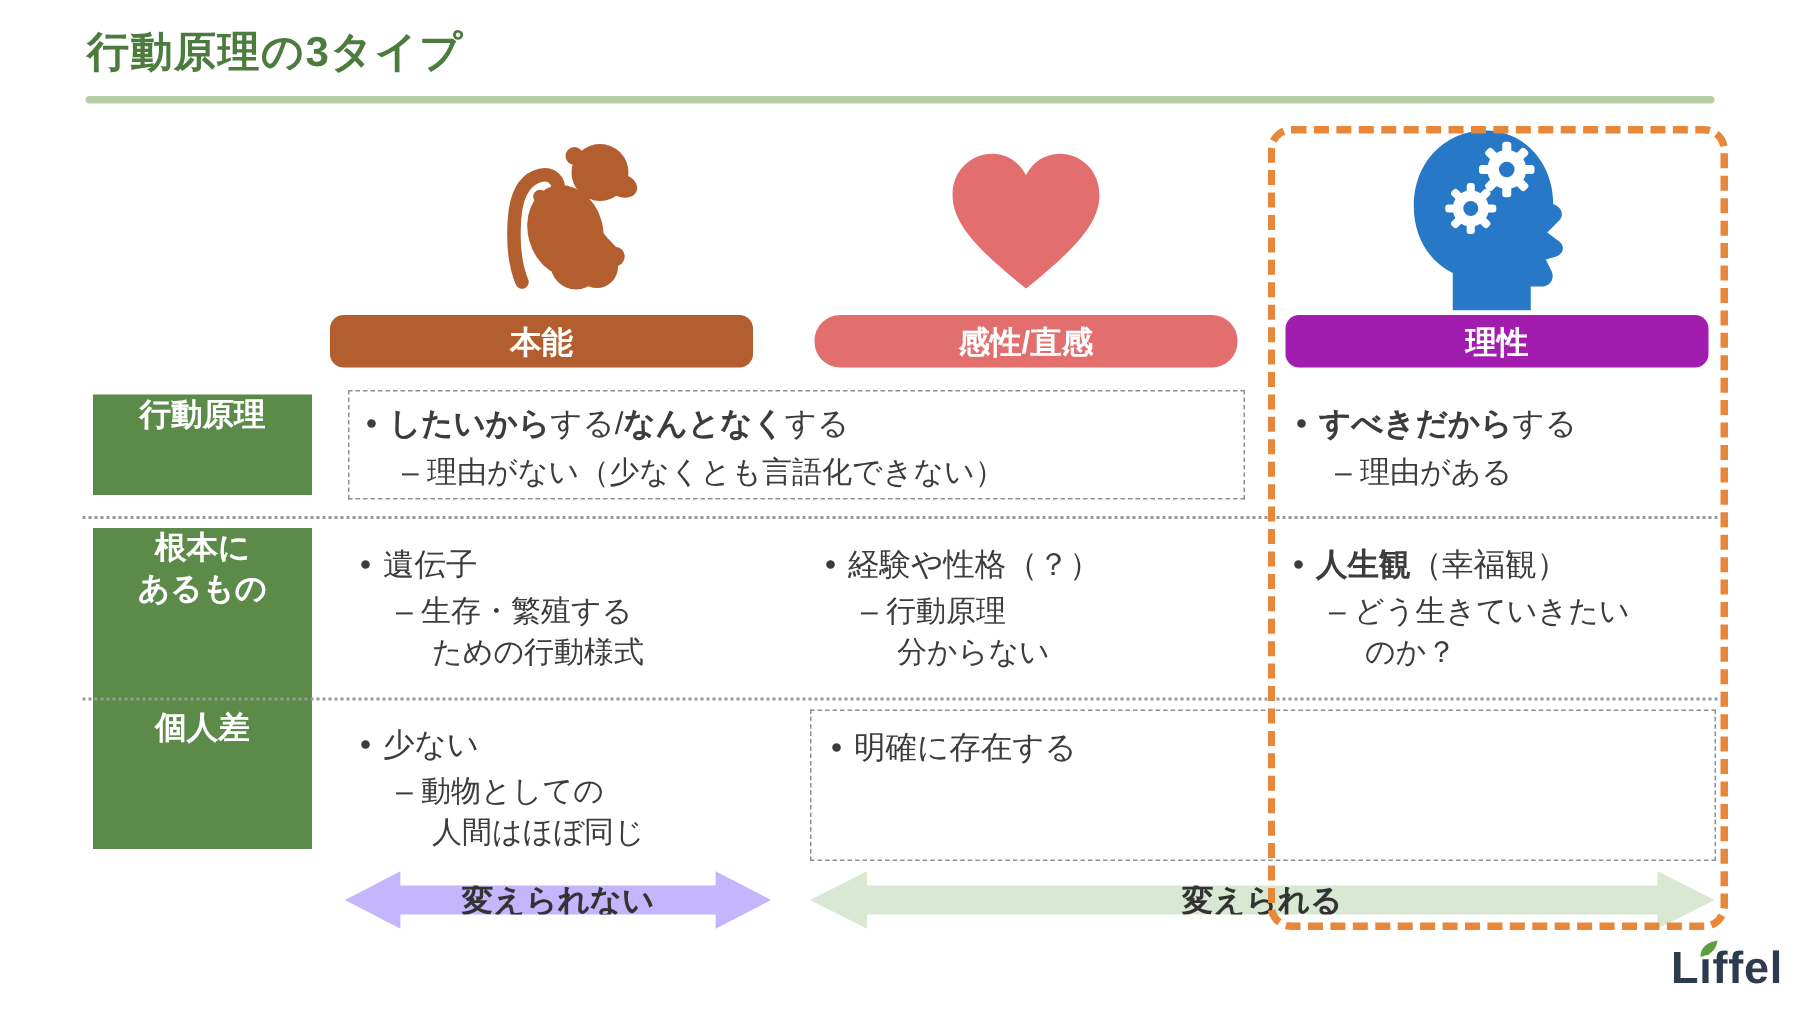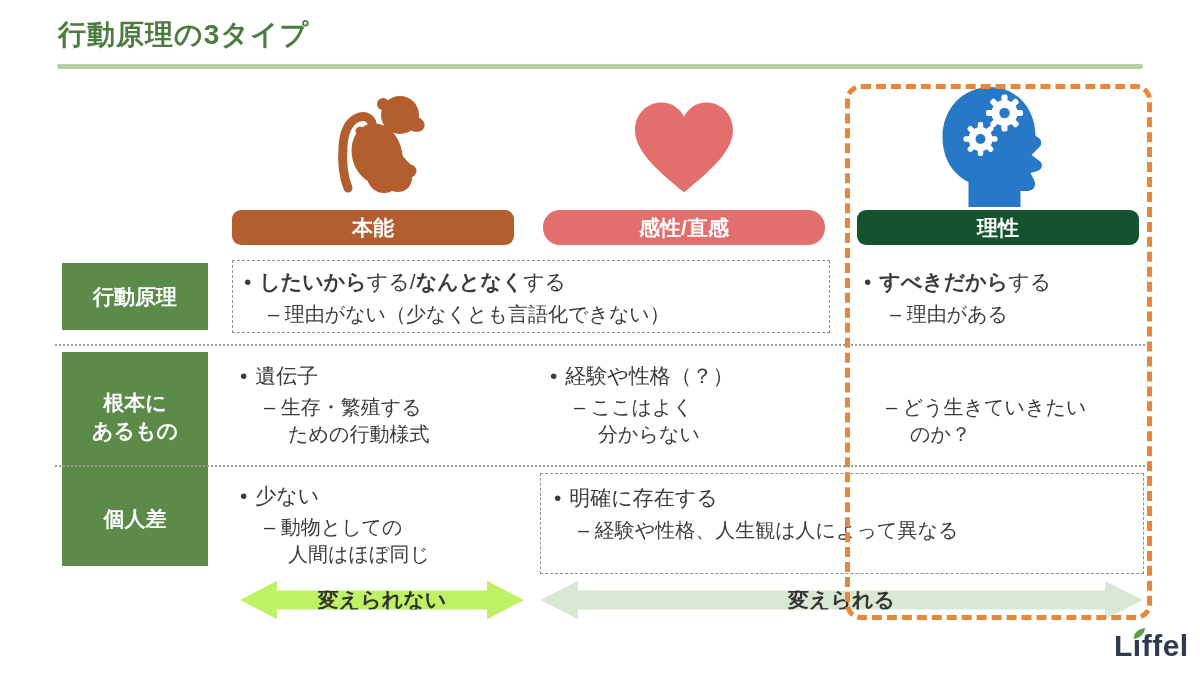--- a/index.html
+++ b/index.html
@@ -10,45 +10,45 @@
   .title{position:absolute;left:58px;top:16px;font-size:28px;font-weight:bold;color:#4c7b3e;letter-spacing:1px;}
   .title-rule{position:absolute;left:57px;top:64px;width:1086px;height:5px;background:#b7cfa6;border-radius:3px;}
 
   .hl-box{position:absolute;left:845px;top:84px;width:307px;height:536px;
     border:5px dashed #e8873a;border-radius:16px;box-sizing:border-box;z-index:9;pointer-events:none;}
 
   .icon{position:absolute;}
 
   .col-header{position:absolute;top:210px;height:35px;width:282px;border-radius:9px;
     display:flex;align-items:center;justify-content:center;color:#fff;font-weight:bold;font-size:21px;}
-  #hdr-instinct{left:232px;background:#b35e2e;}
+  #hdr-instinct{left:220px;background:#b35e2e;}
   #hdr-intuition{left:543px;background:#e26e6e;border-radius:17px;}
-  #hdr-reason{left:857px;background:#14532d;}
+  #hdr-reason{left:857px;background:#a21caf;}
 
   .row-label{position:absolute;left:62px;width:146px;background:#5b8a49;color:#fff;
-    font-weight:bold;font-size:21px;display:flex;flex-direction:column;align-items:center;justify-content:center;line-height:1.3;}
+    font-weight:bold;font-size:21px;display:flex;flex-direction:column;align-items:center;justify-content:flex-start;line-height:1.3;}
   #rl-principle{top:263px;height:67px;}
   #rl-root{top:352px;height:129px;}
   #rl-diff{top:472px;height:94px;}
 
   .sep{position:absolute;left:55px;width:1090px;border-top:2px dotted #9a9a9a;}
   #sep1{top:344px;} #sep2{top:465px;}
 
   .dash-box{position:absolute;border:1px dashed #8f8f8f;box-sizing:border-box;background:transparent;}
   #box-principle{left:232px;top:260px;width:598px;height:73px;}
   #box-diff{left:540px;top:473px;width:604px;height:101px;}
 
   .line{position:absolute;font-size:21px;white-space:nowrap;color:#3c3c3c;}
   .sub{font-size:20px;}
   .b{font-weight:bold;}
   .bullet{margin-right:8px;}
 
   .arrow{position:absolute;top:580px;height:40px;display:flex;align-items:center;justify-content:center;
     font-weight:bold;font-size:21px;color:#333;}
-  #arrow-fixed{left:240px;width:284px;background:#bef264;
+  #arrow-fixed{left:230px;width:284px;background:#c4b5fd;
     clip-path:polygon(0 50%,13% 2%,13% 26%,87% 26%,87% 2%,100% 50%,87% 98%,87% 74%,13% 74%,13% 98%);}
   #arrow-changeable{left:540px;width:603px;background:#d9e8d2;
     clip-path:polygon(0 50%,6.3% 2%,6.3% 26%,93.7% 26%,93.7% 2%,100% 50%,93.7% 98%,93.7% 74%,6.3% 74%,6.3% 98%);}
 
   .logo{position:absolute;left:1114px;top:629px;font-size:30px;font-weight:600;color:#2c3b4e;letter-spacing:0.5px;}
   .logo-leaf{position:absolute;left:1132px;top:625px;transform:rotate(-8deg);}
 </style>
 </head>
 <body>
 
@@ -138,36 +138,38 @@
 
   <div class="line" style="left:240px;top:362px;">
     <span class="bullet">•</span><span>遺伝子</span>
   </div>
   <div class="line sub" style="left:264px;top:394px;">– 生存・繁殖する</div>
   <div class="line sub" style="left:288px;top:421px;">ための行動様式</div>
 
   <div class="line" style="left:550px;top:362px;">
     <span class="bullet">•</span><span>経験や性格（？）</span>
   </div>
-  <div class="line sub" style="left:574px;top:394px;">– ここはよく</div>
+  <div class="line sub" style="left:574px;top:394px;">– 行動原理</div>
   <div class="line sub" style="left:598px;top:421px;">分からない</div>
 
+  <div class="line" style="left:862px;top:362px;">
+    <span class="bullet">•</span><span class="b">人生観</span><span>（幸福観）</span>
+  </div>
   <div class="line sub" style="left:886px;top:394px;">– どう生きていきたい</div>
   <div class="line sub" style="left:910px;top:421px;">のか？</div>
 
   <div class="line" style="left:240px;top:482px;text-align:center;">
     <span class="bullet">•</span><span>少ない</span>
   </div>
   <div class="line sub" style="left:264px;top:514px;">– 動物としての</div>
   <div class="line sub" style="left:288px;top:541px;">人間はほぼ同じ</div>
 
   <div class="line" style="left:554px;top:484px;">
     <span class="bullet">•</span><span>明確に存在する</span>
   </div>
-  <div class="line sub" style="left:578px;top:517px;">– 経験や性格、人生観は人によって異なる</div>
 
   <div class="arrow" id="arrow-fixed">
     <span>変えられない</span>
   </div>
   <div class="arrow" id="arrow-changeable">
     <span>変えられる</span>
   </div>
 
   <div class="hl-box"></div>
 

